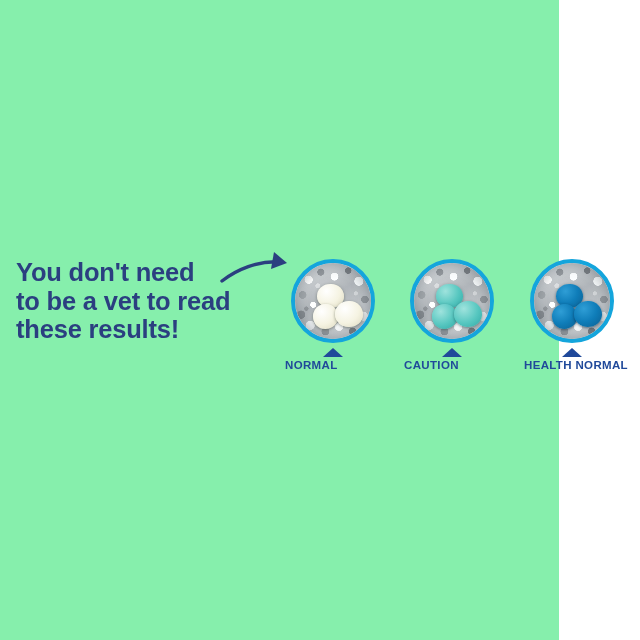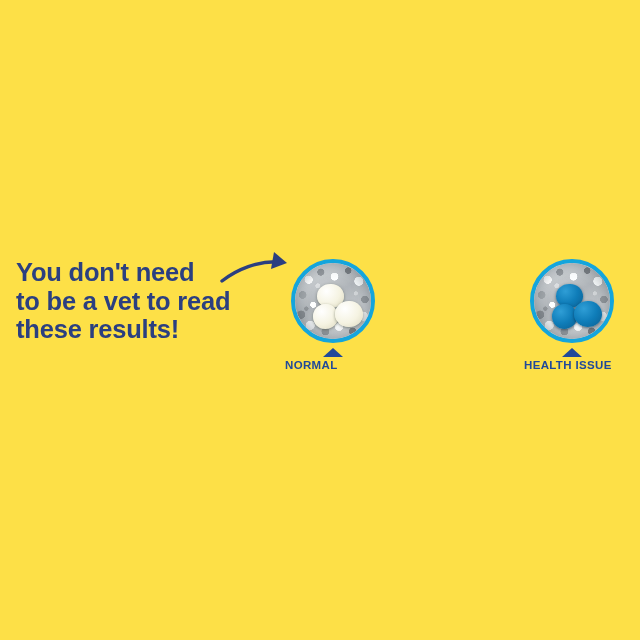--- a/index.html
+++ b/index.html
@@ -13,23 +13,23 @@
     height: 640px;
     position: relative;
     overflow: hidden;
     font-family: "Liberation Sans", sans-serif;
     -webkit-font-smoothing: antialiased;
   }
 
   #stage {
     position: absolute;
     inset: 0;
-    width: 640px;
+    width: 559px;
     height: 640px;
-    background: #fde047;
+    background: #86efac;
   }
 
   
   .headline {
     position: absolute;
     left: 16px;
     top: 258px;
     width: 250px;
     color: #2b3f80;
     font-size: 25.5px;
@@ -193,27 +193,38 @@
         <div class="litter"></div>
         <div class="cup"></div>
         <div class="clump c-a"></div>
         <div class="clump c-b"></div>
         <div class="clump c-c"></div>
       </div>
       <div class="pointer"></div>
       <div class="result-label">NORMAL</div>
     </div>
 
+    <div class="result-item i1">
+      <div class="sample-circle caution">
+        <div class="litter"></div>
+        <div class="cup"></div>
+        <div class="clump c-a"></div>
+        <div class="clump c-b"></div>
+        <div class="clump c-c"></div>
+      </div>
+      <div class="pointer"></div>
+      <div class="result-label">CAUTION</div>
+    </div>
 
     <div class="result-item i2">
       <div class="sample-circle issue">
         <div class="litter"></div>
         <div class="cup"></div>
         <div class="clump c-a"></div>
         <div class="clump c-b"></div>
         <div class="clump c-c"></div>
       </div>
       <div class="pointer"></div>
-      <div class="result-label">HEALTH ISSUE</div>
+      <div class="result-label">HEALTH NORMAL</div>
     </div>
 
   </div>
 </div>
 
 </body></html>

